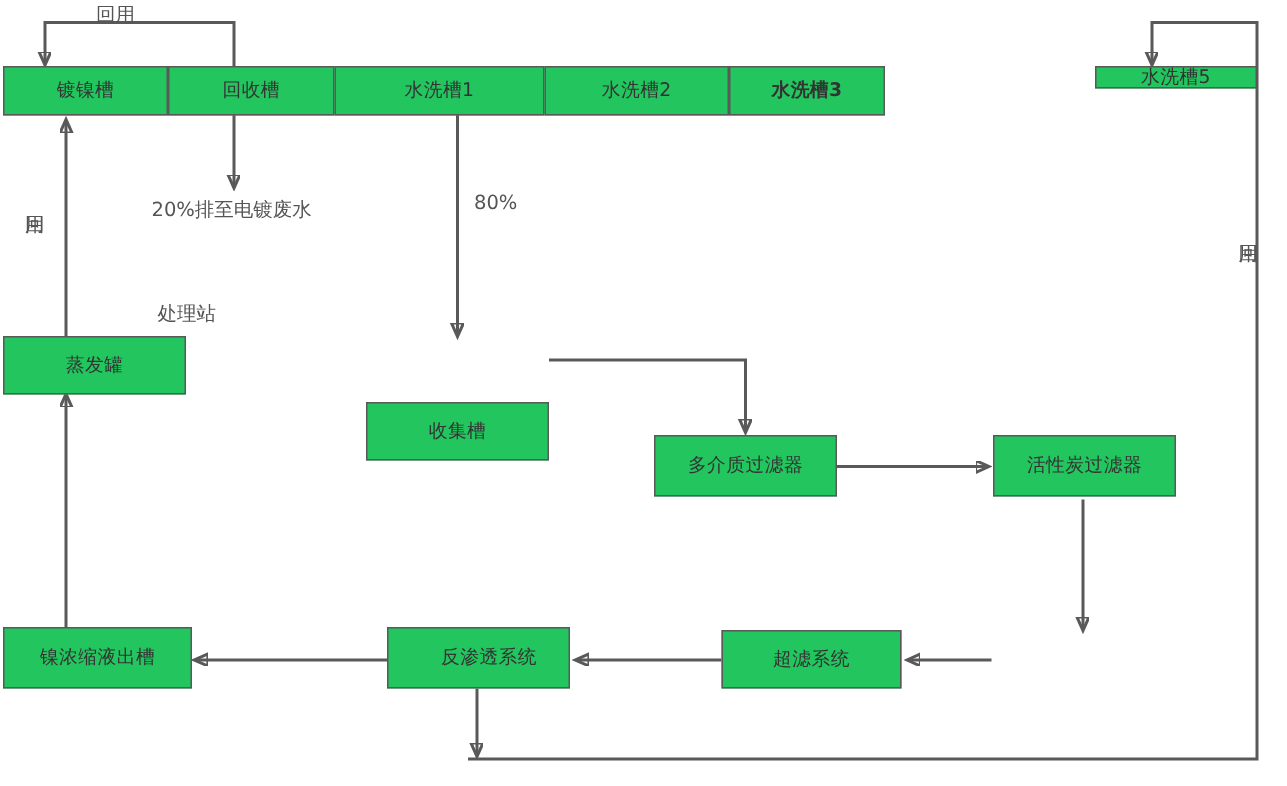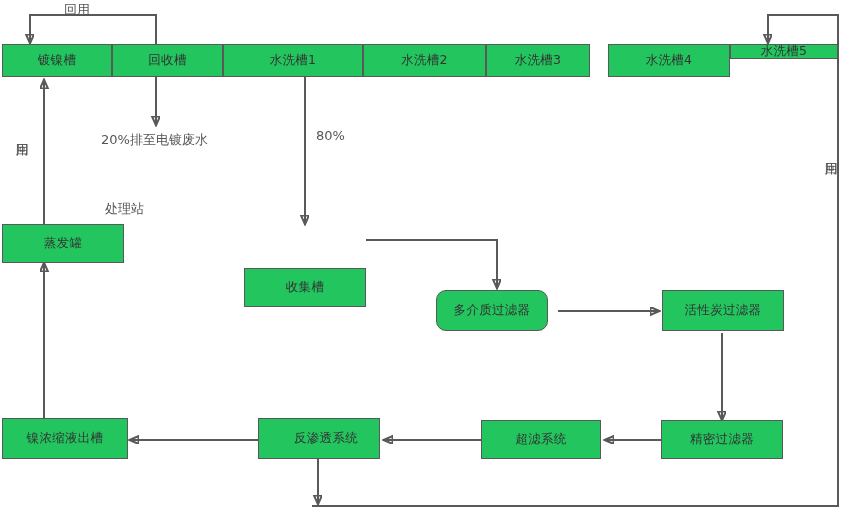--- a/index.html
+++ b/index.html
@@ -101,61 +101,55 @@
   </div>
   <div class="node flat" style="left:112px; top:44px; width:111px; height:33px;">
     <span>回收槽</span>
   </div>
   <div class="node flat" style="left:223px; top:44px; width:140px; height:33px;">
     <span>水洗槽1</span>
   </div>
   <div class="node flat" style="left:363px; top:44px; width:123px; height:33px;">
     <span>水洗槽2</span>
   </div>
-  <div class="node flat" style="left:486px; top:44px; width:104px; height:33px;">
+  <div class="node flat" style="left:486px; top:44px; width:104px; height:33px;font-weight:bold;">
     <span>水洗槽3</span>
-  </div>
-  <div class="node flat" style="left:608px; top:44px; width:122px; height:33px;">
-    <span>水洗槽4</span>
   </div>
   <div class="node flat" style="left:730px; top:44px; width:108px; height:15px;">
     <span>水洗槽5</span>
   </div>
 
   <div class="node" style="left:2px; top:224px; width:122px; height:39px;">
     <span>蒸发罐</span>
   </div>
 
   <div class="node" style="left:244px; top:224px; width:122px; height:39px;margin-top:44px;">
     <span>收集槽</span>
   </div>
 
-  <div class="node" style="left:436px; top:290px; width:112px; height:41px;border-radius:10px;">
+  <div class="node" style="left:436px; top:290px; width:122px; height:41px;">
     <span>多介质过滤器</span>
   </div>
 
   <div class="node" style="left:662px; top:290px; width:122px; height:41px;">
     <span>活性炭过滤器</span>
   </div>
 
   <div class="node" style="left:2px; top:418px; width:126px; height:41px;text-align:center;">
     <span>镍浓缩液出槽</span>
   </div>
 
   <div class="node" style="left:258px; top:418px; width:122px; height:41px;padding-left:14px;">
     <span>反渗透系统</span>
   </div>
 
   <div class="node" style="left:481px; top:420px; width:120px; height:39px;">
     <span>超滤系统</span>
   </div>
 
-  <div class="node" style="left:661px; top:420px; width:122px; height:39px;">
-    <span>精密过滤器</span>
-  </div>
 
   <div class="edge-label" style="left:64px; top:1px;">回用</div>
 
   <div class="edge-label vertical" style="left:15px; top:133px;">回用</div>
 
   <div class="edge-label vertical" style="left:824px; top:152px;">回用</div>
 
   <div class="edge-label" style="left:101px; top:131px;">20%排至电镀废水</div>
 
   <div class="edge-label" style="left:316px; top:128px;">80%</div>

